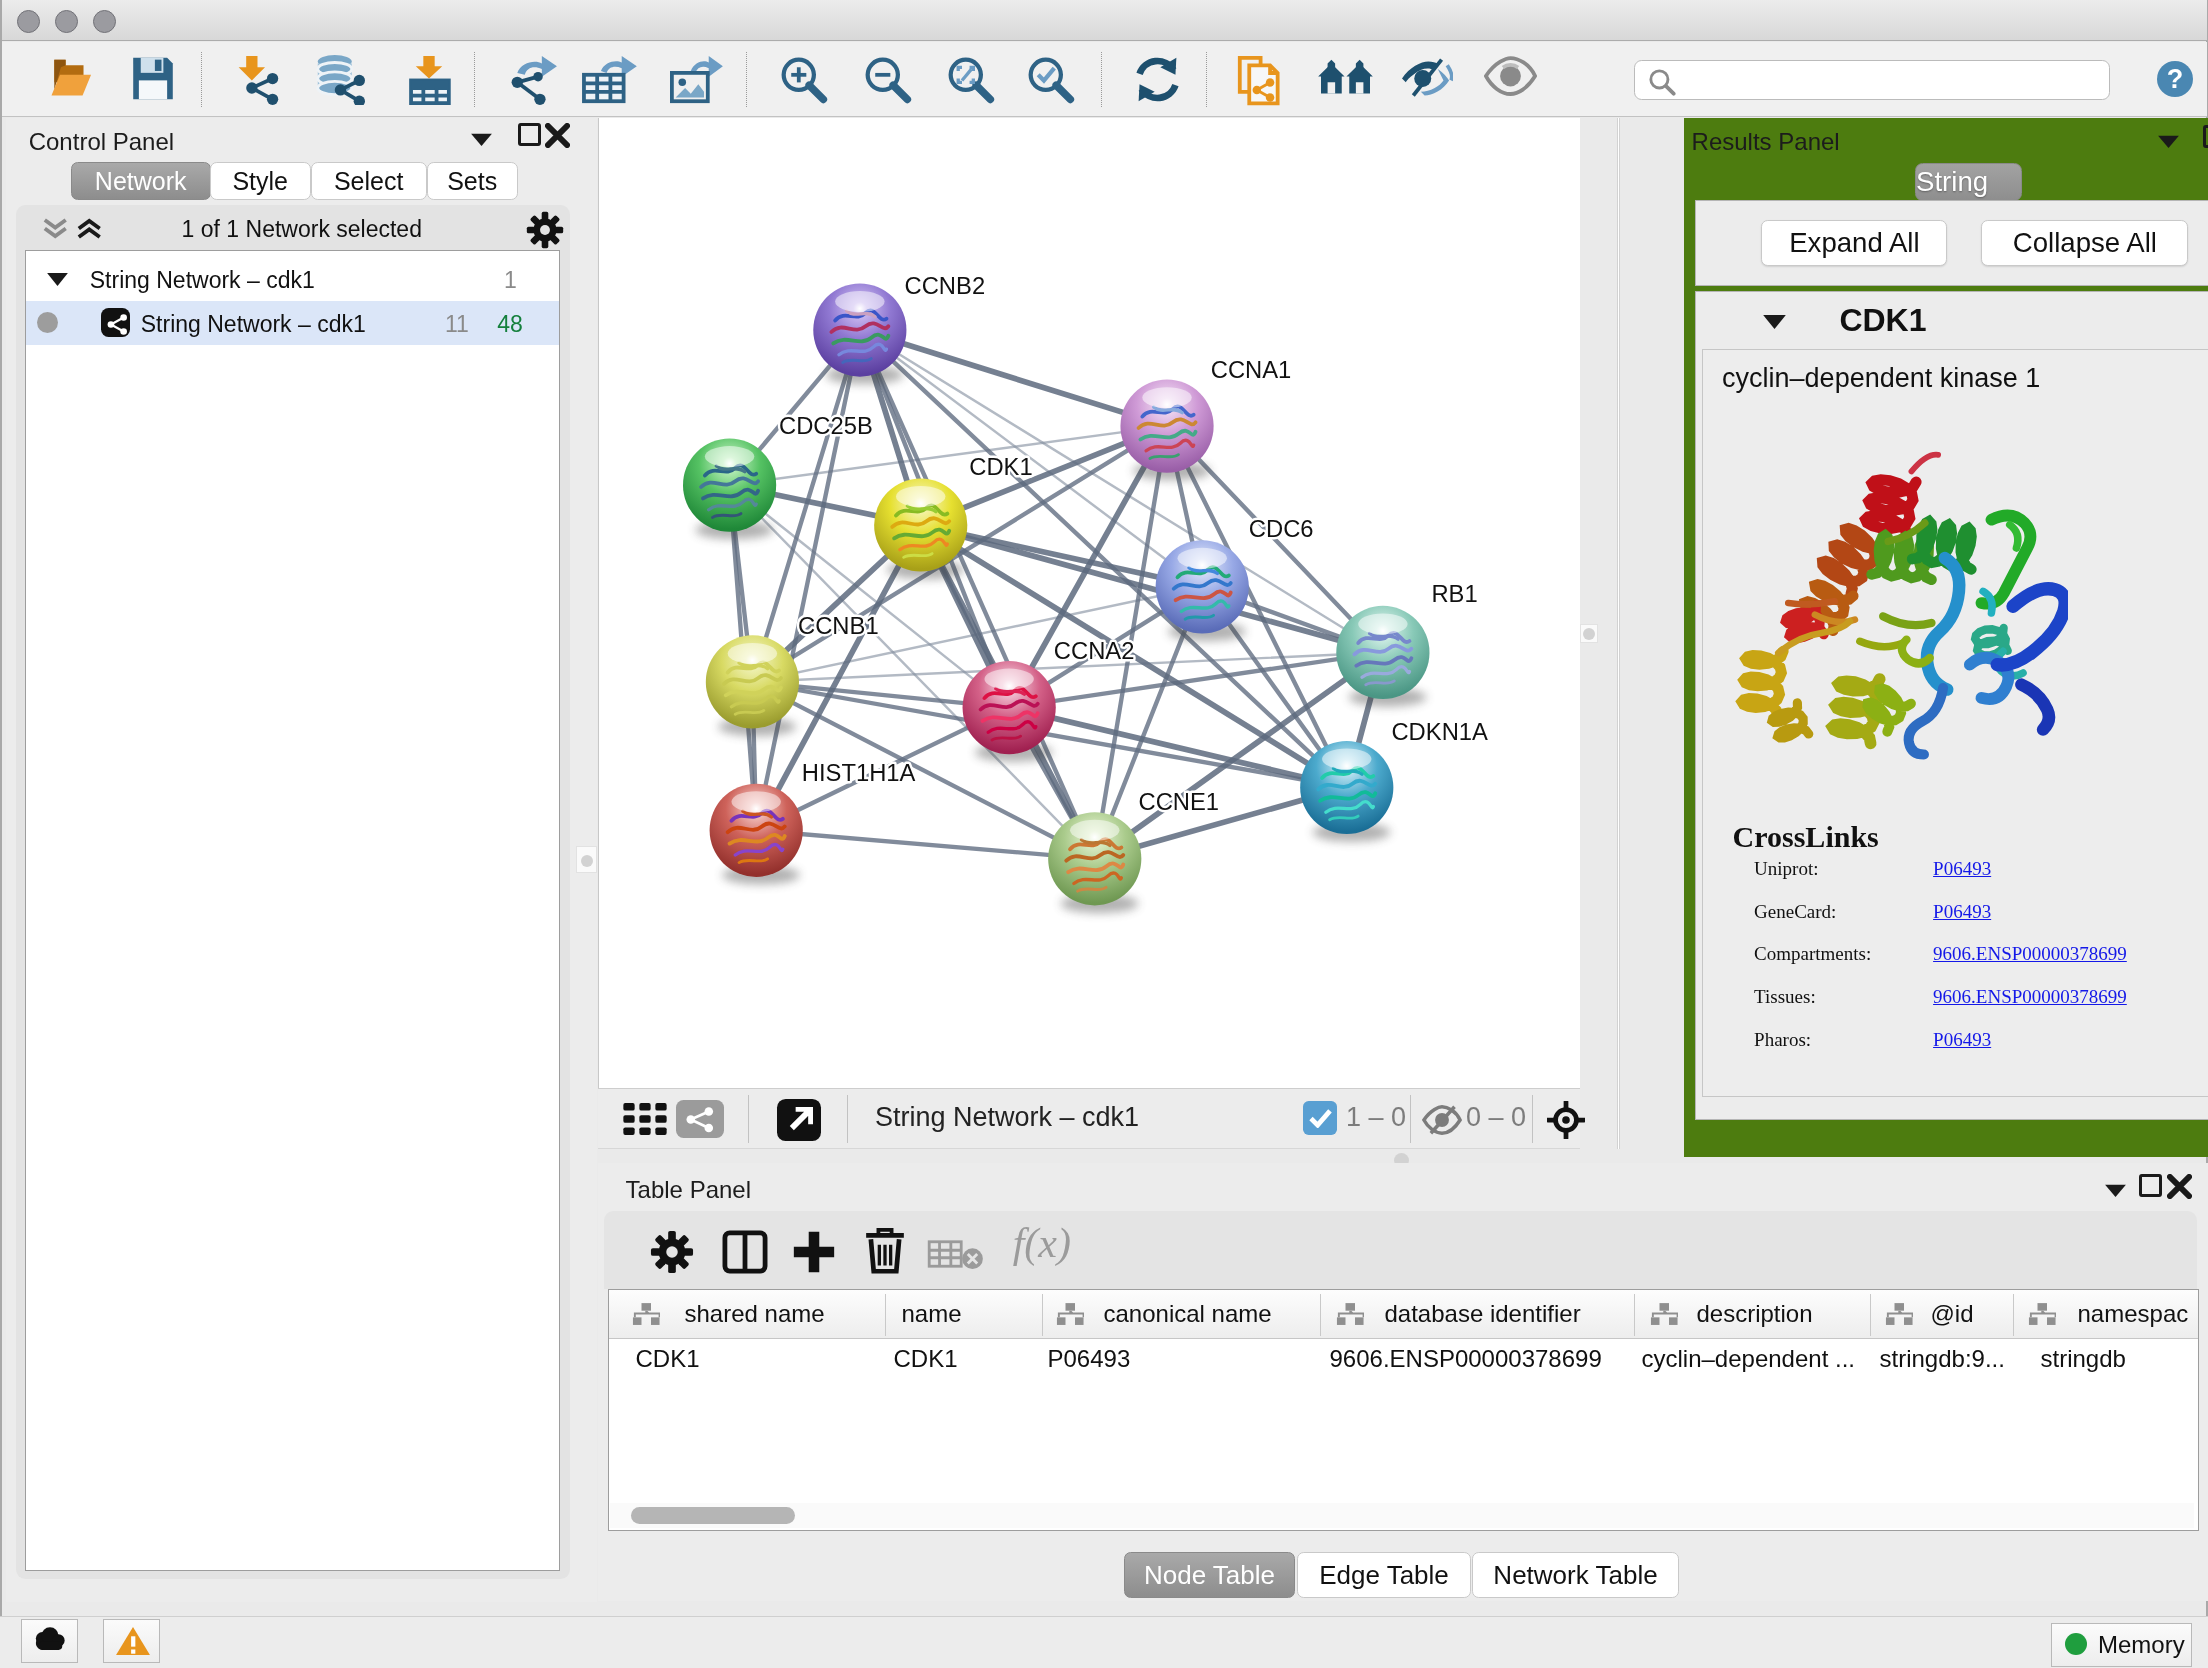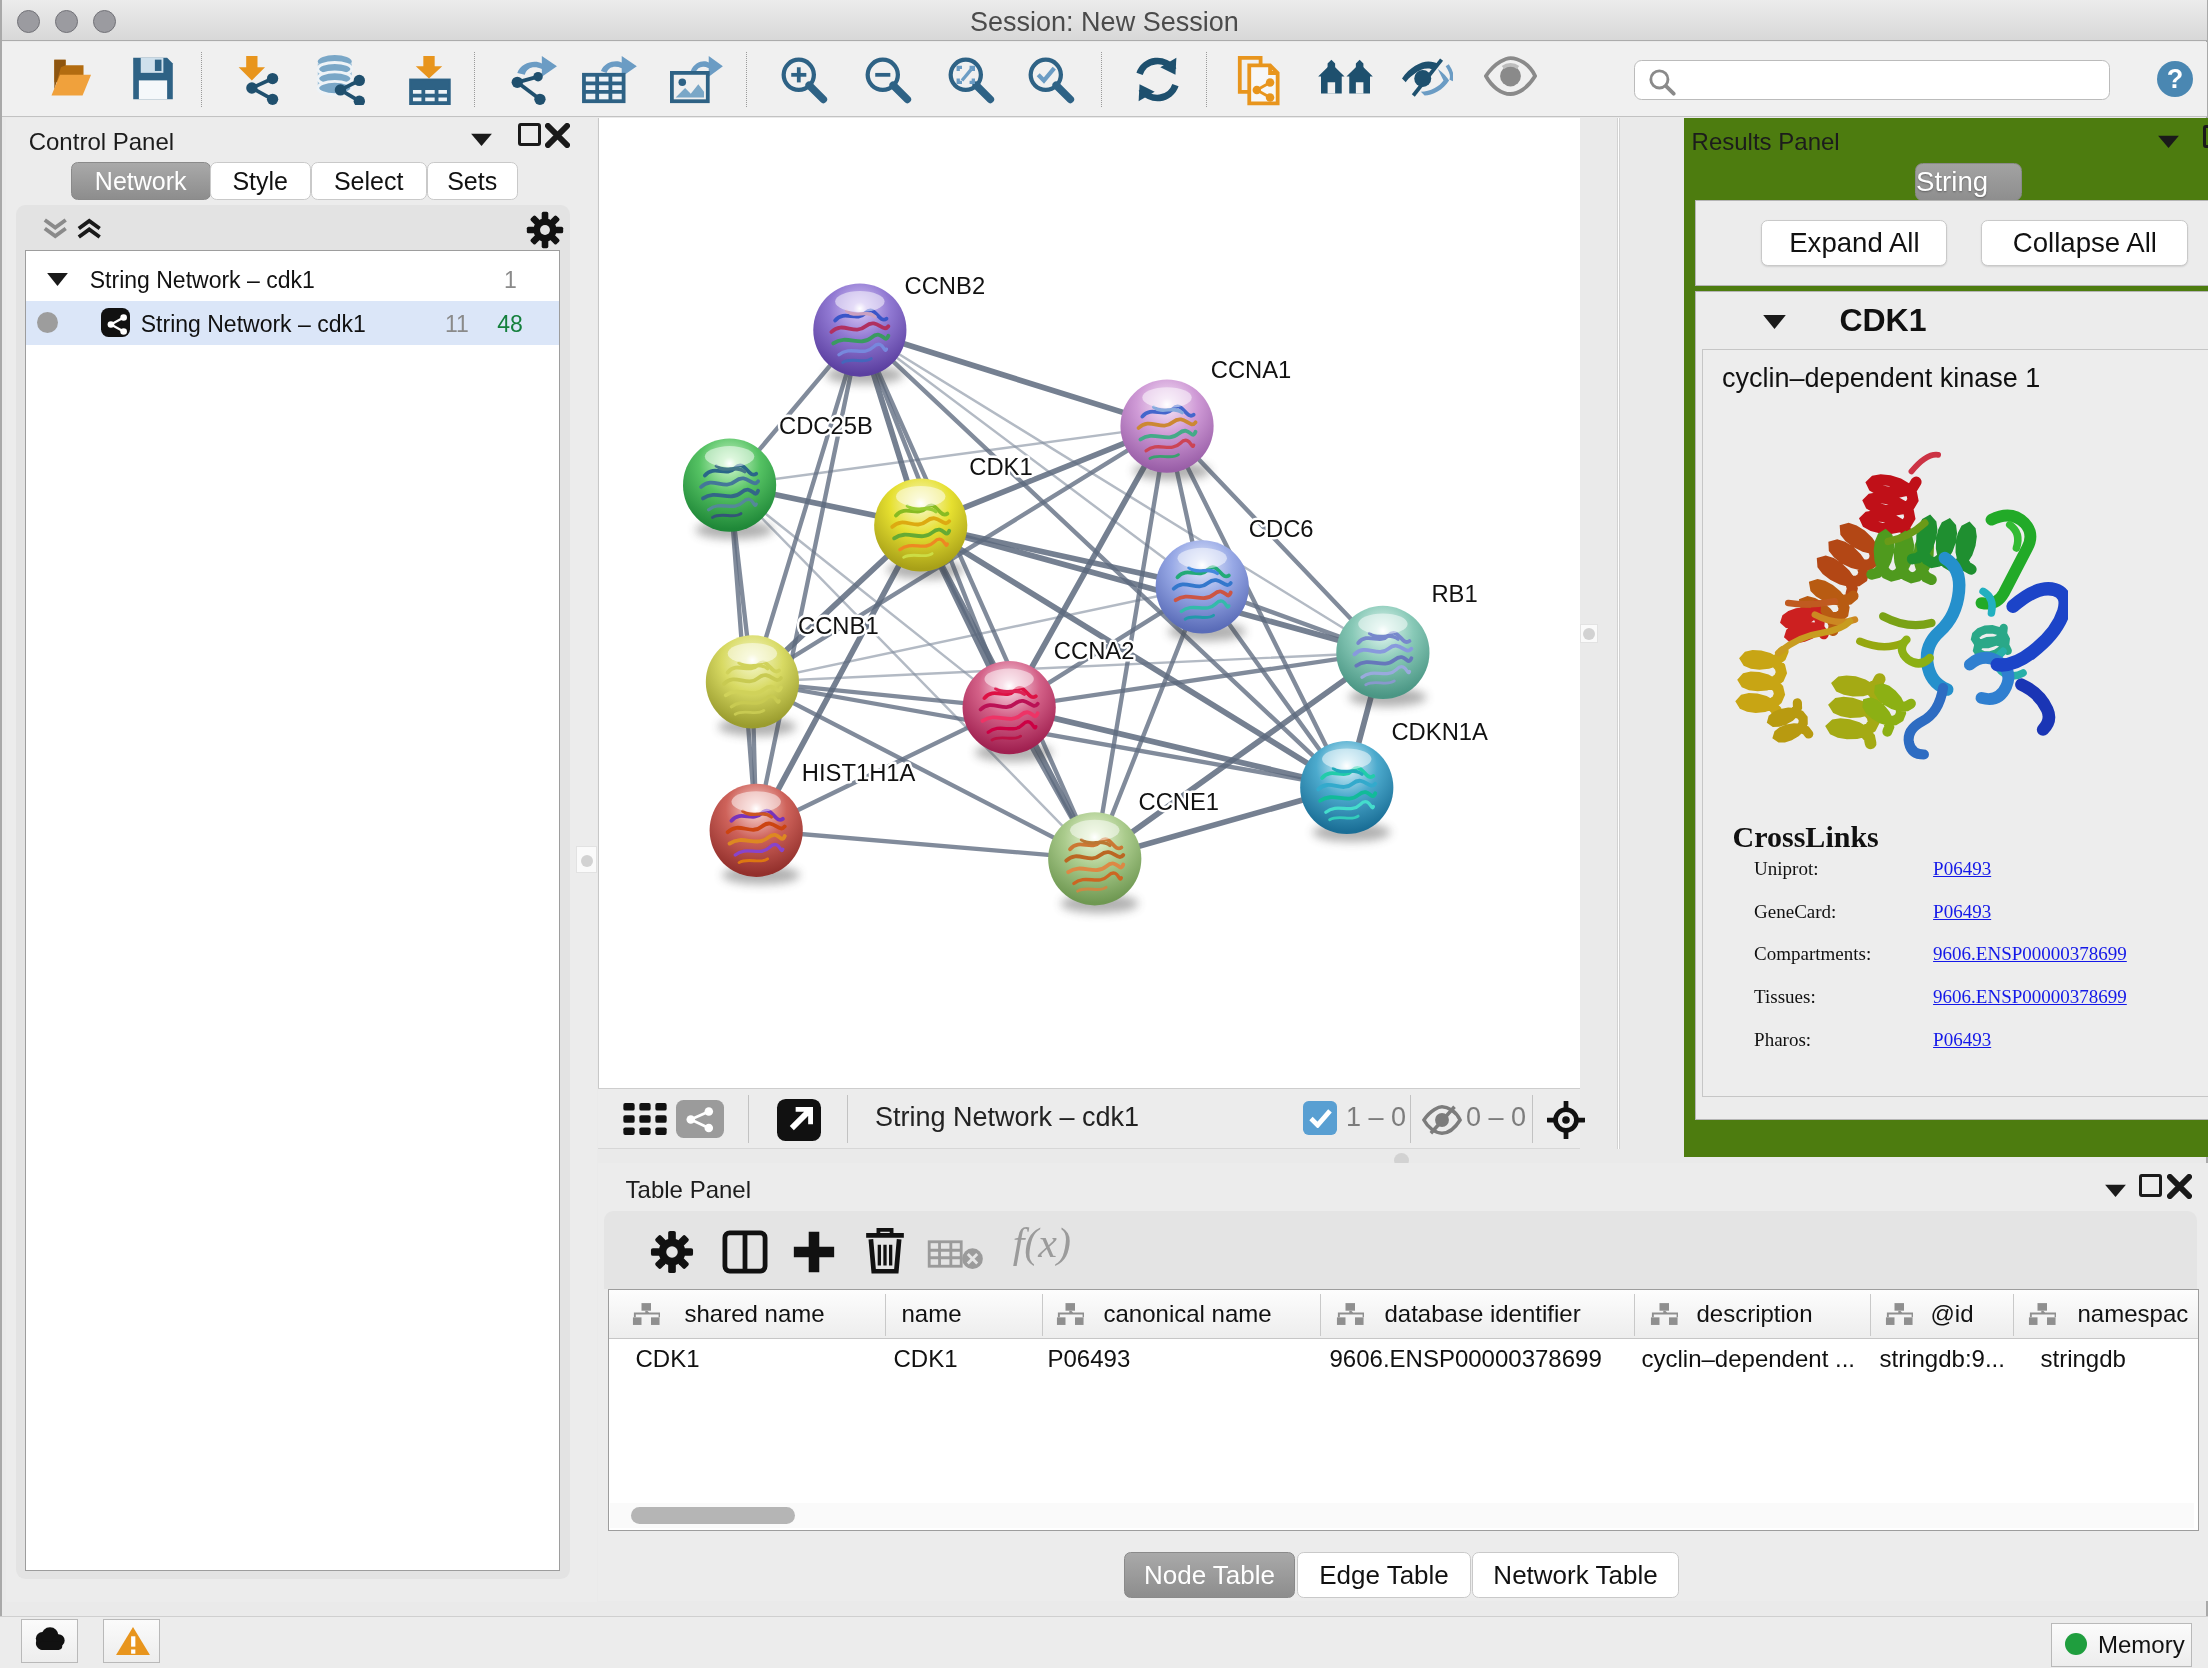--- a/index.html
+++ b/index.html
@@ -105,21 +105,20 @@
      font-size:24px; color:#111; }
 </style>
 </head>
 <body>
   <div style="position:absolute;left:0;top:0;width:1.9px;height:1668px;background:#a9a9a9"></div>
   <div style="position:absolute;right:0;top:0;width:1.9px;height:1668px;background:#a9a9a9"></div>
   <div id="titlebar">
     <div class="tl" style="left:15px"></div>
     <div class="tl" style="left:53px"></div>
     <div class="tl" style="left:91px"></div>
-    <div id="wtitle">Session: New Session</div>
   </div>
 
   <div id="toolbar">
     <svg class="tbi" style="left:40px" width="51" height="49" viewBox="0 0 54 52">
       <path d="M13,6 L25,6 L25,12 L44,12 L44,30 L13,30 Z" fill="#b36c10"></path>
       <path d="M13,6 L25,6 L25,12 L20,14 L13,38 Z" fill="#8d5510"></path>
       <path d="M10,44 L19,22 L52,22 L43,44 Z" fill="#f0a13c"></path>
     </svg>
     <svg class="tbi" style="left:127px" width="48" height="49" viewBox="0 0 50 52">
       <path d="M4,4 H40 L46,10 V48 H4 Z" fill="#2e6285"></path>
@@ -306,20 +305,21 @@
             <path d="M4,2 L15,10 L26,2"></path>
             <path d="M4,11 L15,19 L26,11"></path>
           </g>
         </svg>
         <svg style="position:absolute;left:59px;top:13.3px" width="28.5" height="21" viewBox="0 0 30 22">
           <g fill="none" stroke="#1a1a1a" stroke-width="4">
             <path d="M4,20 L15,12 L26,20"></path>
             <path d="M4,11 L15,3 L26,11"></path>
           </g>
         </svg>
+        <div style="position:absolute;left:8.6px;top:10.5px;width:100%;font-size:23px;color:#111;text-align:center">1 of 1 Network selected</div>
         <svg style="position:absolute;left:510px;top:5.7px" width="38" height="38" viewBox="0 0 46 46">
           <g fill="#111">
             <circle cx="23" cy="23" r="14"></circle>
           <g>
               <rect x="19" y="1" width="8" height="10" rx="2"></rect>
               <rect x="19" y="35" width="8" height="10" rx="2"></rect>
           <rect x="1" y="19" width="10" height="8" rx="2"></rect>
               <rect x="35" y="19" width="10" height="8" rx="2"></rect>
           <g transform="rotate(45 23 23)">
                 <rect x="19" y="1" width="8" height="10" rx="2"></rect>

